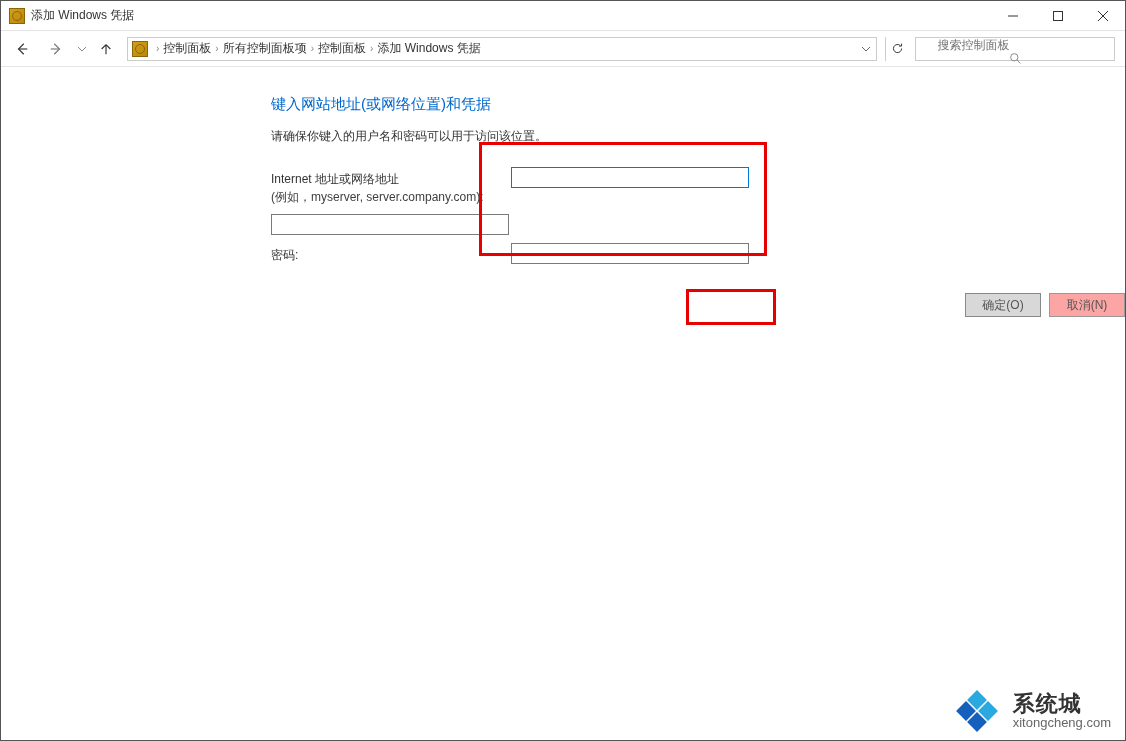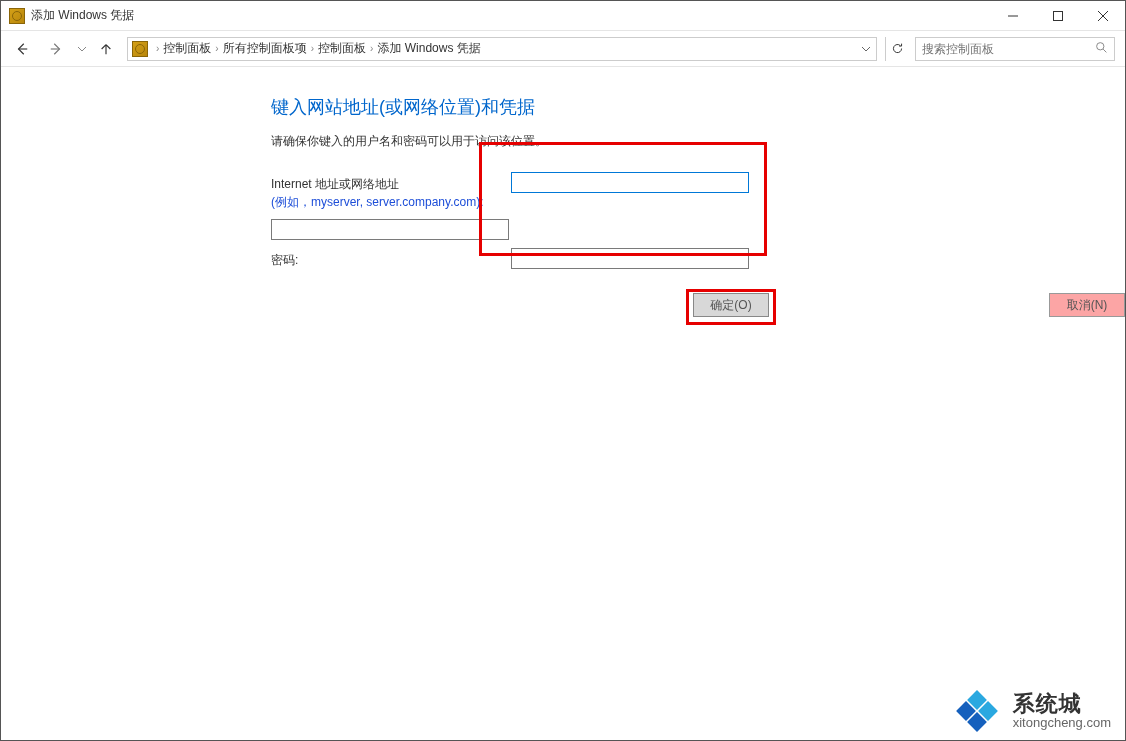--- a/index.html
+++ b/index.html
@@ -76,32 +76,33 @@
   display:flex; align-items:center; justify-content:center; color:#333;
 }
 .search-box {
   width: 200px; height:24px;
   border:1px solid #ccc;
   margin-left:2px; margin-right:4px;
   display:flex; align-items:center;
   padding:0 6px;
   color:#888;
   background:#fff;
+  flex-direction:column;
 }
 .search-box input {
   border:none; outline:none; flex:1; font-size:12px; color:#333; background:transparent;
 }
 .search-box .search-icon { color:#888; }
 
 .content {
   padding: 28px 0 0 270px;
 }
 .heading {
   color:#0066cc;
-  font-size:18px;
+  font-size:15px;
   margin-bottom: 14px;
 }
 .subtext {
   color:#333;
   font-size:12px;
   margin-bottom: 22px;
 }
 .highlight-box-fields {
   position:absolute;
   left:478px; top:141px;
@@ -123,40 +124,40 @@
   display:flex;
   align-items:flex-start;
   margin-bottom: 8px;
 }
 .form-label {
   width: 240px;
   color:#333;
   line-height:1.5;
   padding-top:3px;
 }
-.form-sublabel { color:#1d4ed8; font-size:12px;text-align:right; }
+.form-sublabel { color:#404040; font-size:12px;text-align:right; }
 .form-input {
   width: 238px;
   height: 21px;
   border:1px solid #7a7a7a;
   padding: 1px 4px;
   font-size:12px;
   outline:none;
 }
 .form-input.focused {
   border:1px solid #0078d7;
 }
 .button-row {
   position:absolute;
   left: 0; right:0;
   top: 292px;
   display:flex;
-  justify-content:space-between;
+  justify-content:flex-end;
   padding-left: 692px;
-  gap:16px;
+  gap:8px;
 }
 .btn {
   width: 76px;
   height: 24px;
   border:1px solid #999;
   background:#fca5a5;
   font-size:12px;
   color:#555;
   display:flex; align-items:center; justify-content:center;
   font-family:inherit;

